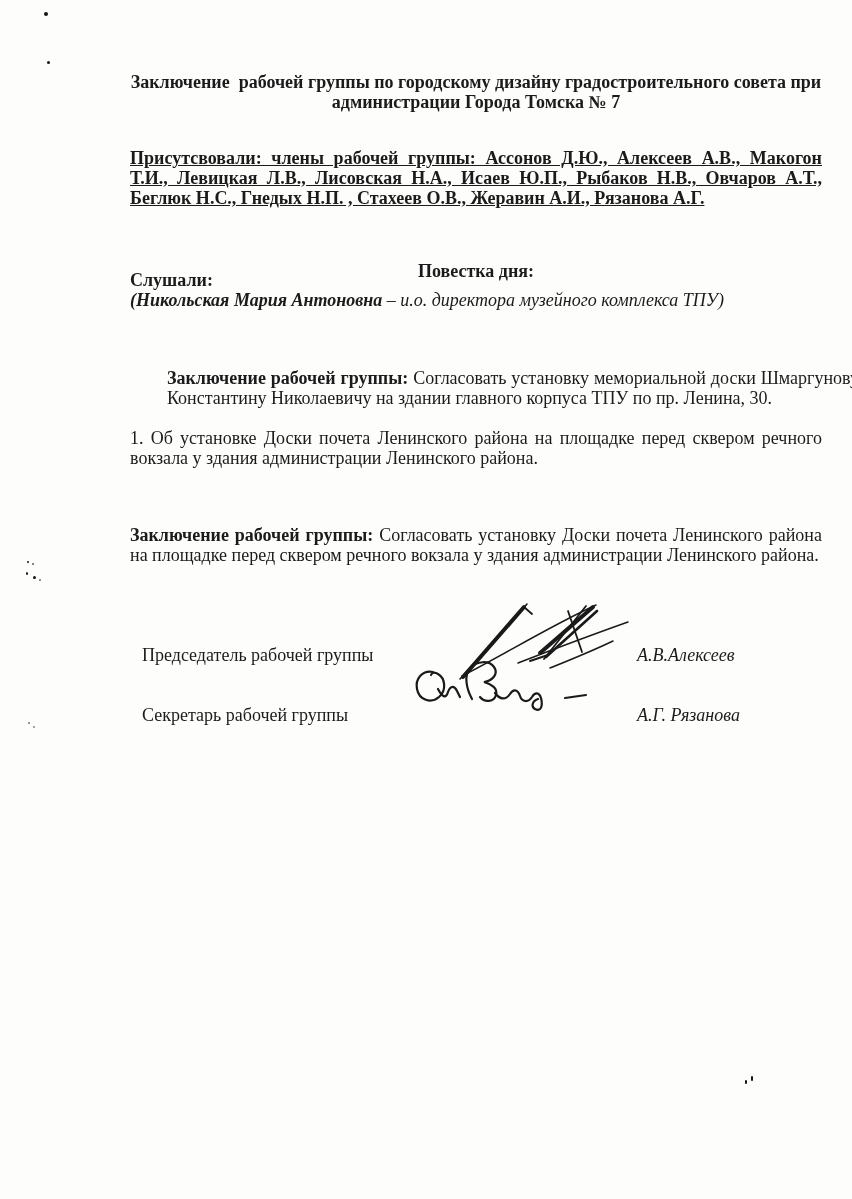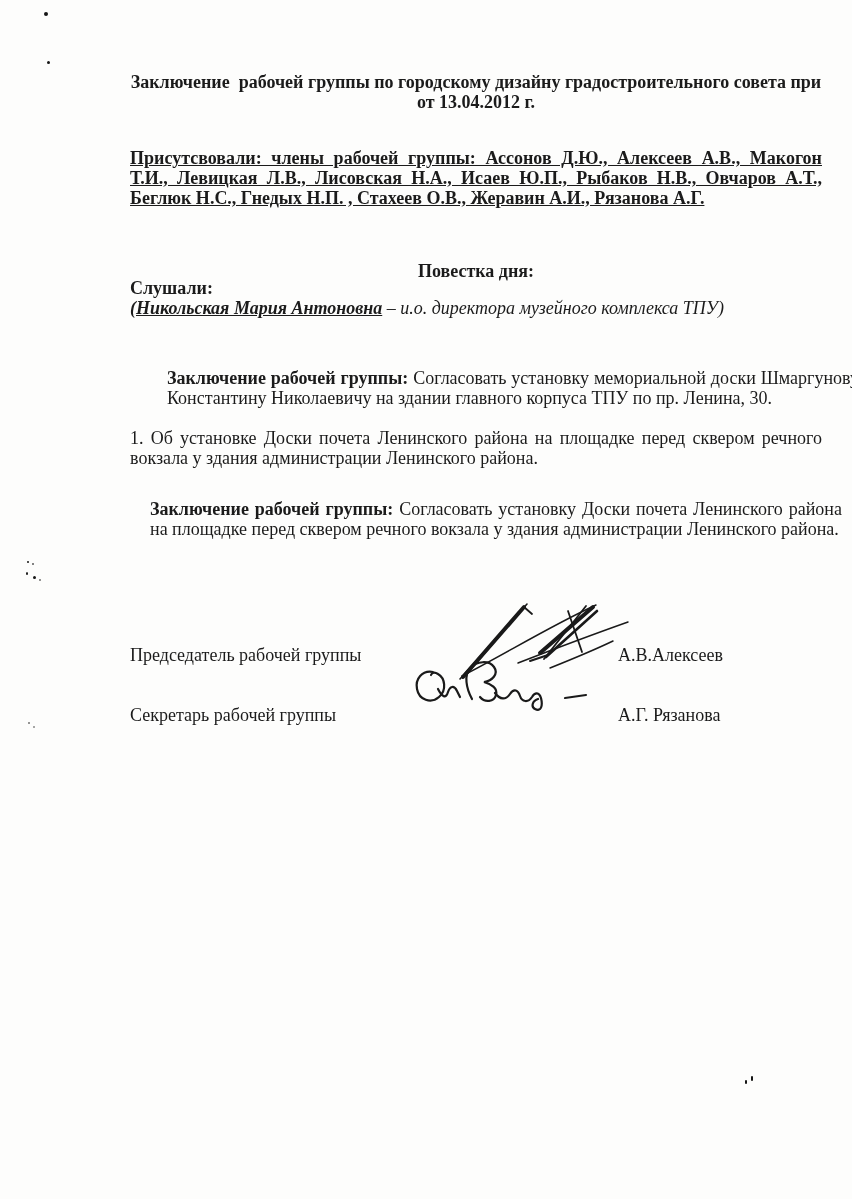--- a/index.html
+++ b/index.html
@@ -19,49 +19,49 @@
     color:var(--ink);
     overflow:hidden;
   }
   .content{
     position:absolute;left:130px;top:0;width:692px;
     font-size:18px;line-height:20px;
   }
   .blk{position:absolute;left:0;width:100%;}
   .b{font-weight:700;}
   .i{font-style:italic;}
-  .bi{font-weight:700;font-style:italic;text-decoration:underline;}
+  .bi{font-weight:700;font-style:italic;}
   .center{text-align:center;}
   .justify{text-align:justify;}
   .prewrap{white-space:pre-wrap;}
   .t-title{top:72px;}
   .t-attendees{top:148px;text-decoration:underline;}
   .t-agenda{top:229px;margin-top:32px;}
-  .t-listened{top:270px;margin-top:8px;}
+  .t-listened{top:270px;}
   .t-concl1{top:368px;margin-left:37px;}
   .t-item2{top:428px;}
-  .t-concl2{top:499px;margin-left:20px;}
+  .t-concl2{top:525px;}
   .t-sig1{top:645px;height:20px;}
   .t-sig2{top:685px;height:20px;}
   .sigrow{position:relative;}
-  .sigrow .role{position:absolute;left:0;top:0;}
-  .sigrow .name{position:absolute;left:488px;top:0;}
+  .sigrow .role{position:absolute;left:12px;top:0;}
+  .sigrow .name{position:absolute;left:507px;top:0;font-style:italic;}
   .sig-svg{position:absolute;left:400px;top:578px;}
   .speck{position:absolute;background:#161616;border-radius:50%;}
 </style>
 </head>
 <body>
 
 <div class="page">
 
   <div class="content">
 
     <div class="blk t-title center b">
       <div class="prewrap">Заключение  рабочей группы по городскому дизайну градостроительного совета при</div>
-      <div class="prewrap">от 13.04.2012 г.</div>
+      <div class="prewrap">администрации Города Томска № 7</div>
     </div>
 
     <div class="blk t-attendees justify b">Присутсвовали: члены рабочей группы: Ассонов Д.Ю., Алексеев А.В., Макогон Т.И., Левицкая Л.В., Лисовская Н.А., Исаев Ю.П., Рыбаков Н.В., Овчаров А.Т., Беглюк Н.С., Гнедых Н.П. , Стахеев О.В., Жеравин А.И., Рязанова А.Г.</div>
 
     <div class="blk t-agenda center b">Повестка дня:</div>
 
     <div class="blk t-listened">
       <div class="b">Слушали:</div>
       <div><span class="bi">(Никольская Мария Антоновна</span><span class="i prewrap"> – и.о. директора музейного комплекса ТПУ)</span></div>
     </div>

